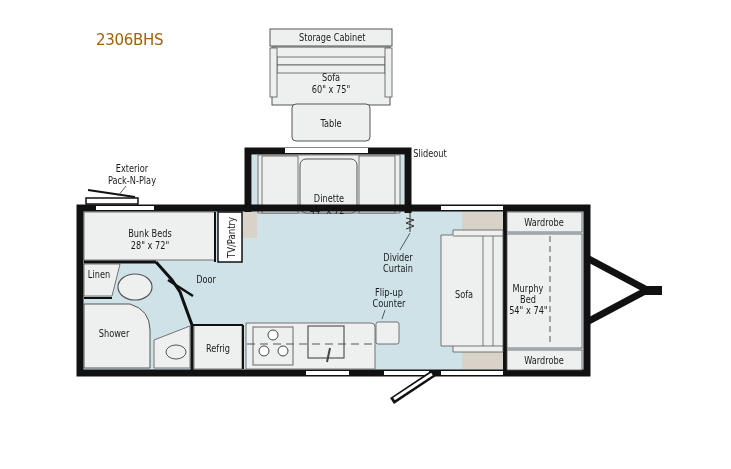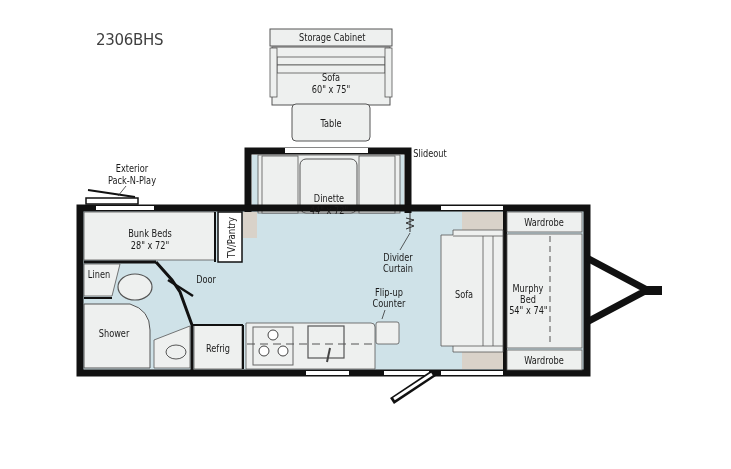--- a/index.html
+++ b/index.html
@@ -1,19 +1,19 @@
 <!DOCTYPE html>
 <html><head>
 <meta charset="utf-8">
 <style>
   html, body { margin:0; padding:0; background:#ffffff; }
   body { width:731px; height:469px; position:relative; overflow:hidden; font-family:"DejaVu Sans Condensed","DejaVu Sans", sans-serif; }
   #plan { position:absolute; left:0; top:0; }
   .lbl { position:absolute; font-family:"DejaVu Sans", sans-serif; font-size:10px; color:#1a1a1a; text-align:center; line-height:12px; white-space:nowrap; transform:scaleX(0.82); font-weight:500; }
-  .model { position:absolute; left:96px; top:31px; font-family:"DejaVu Sans", sans-serif; font-size:15px; color:#404040; letter-spacing:-0.3px; }
+  .model { position:absolute; left:96px; top:31px; font-family:"DejaVu Sans", sans-serif; font-size:15px; color:#a16207; letter-spacing:-0.3px; }
   .vert { position:absolute; font-family:"DejaVu Sans", sans-serif; font-size:10px; color:#1a1a1a; transform:rotate(-90deg) scaleX(0.85); white-space:nowrap; }
 </style>
 </head>
 <body>
 
 <div class="model">2306BHS</div>
 
 <svg id="plan" width="731" height="469" viewBox="0 0 731 469">
 
   <g>

